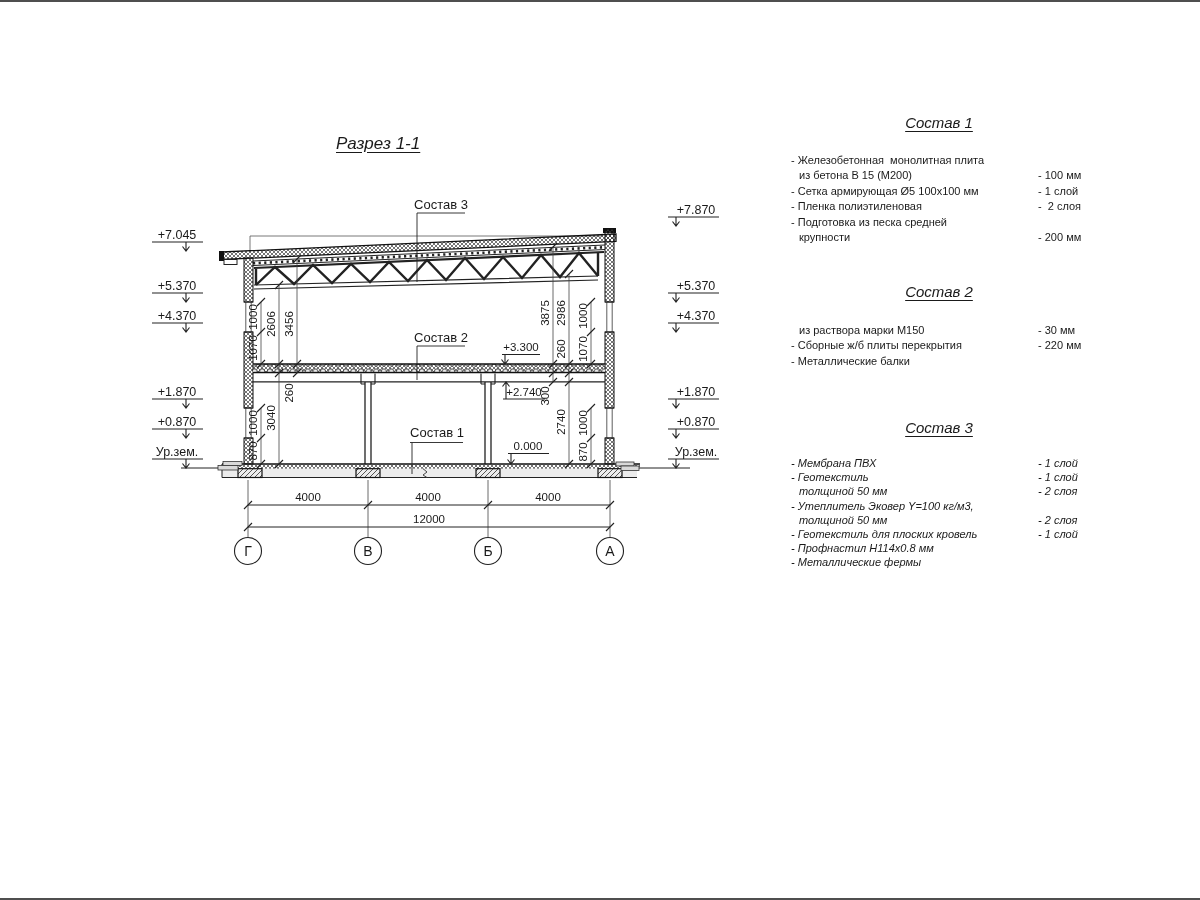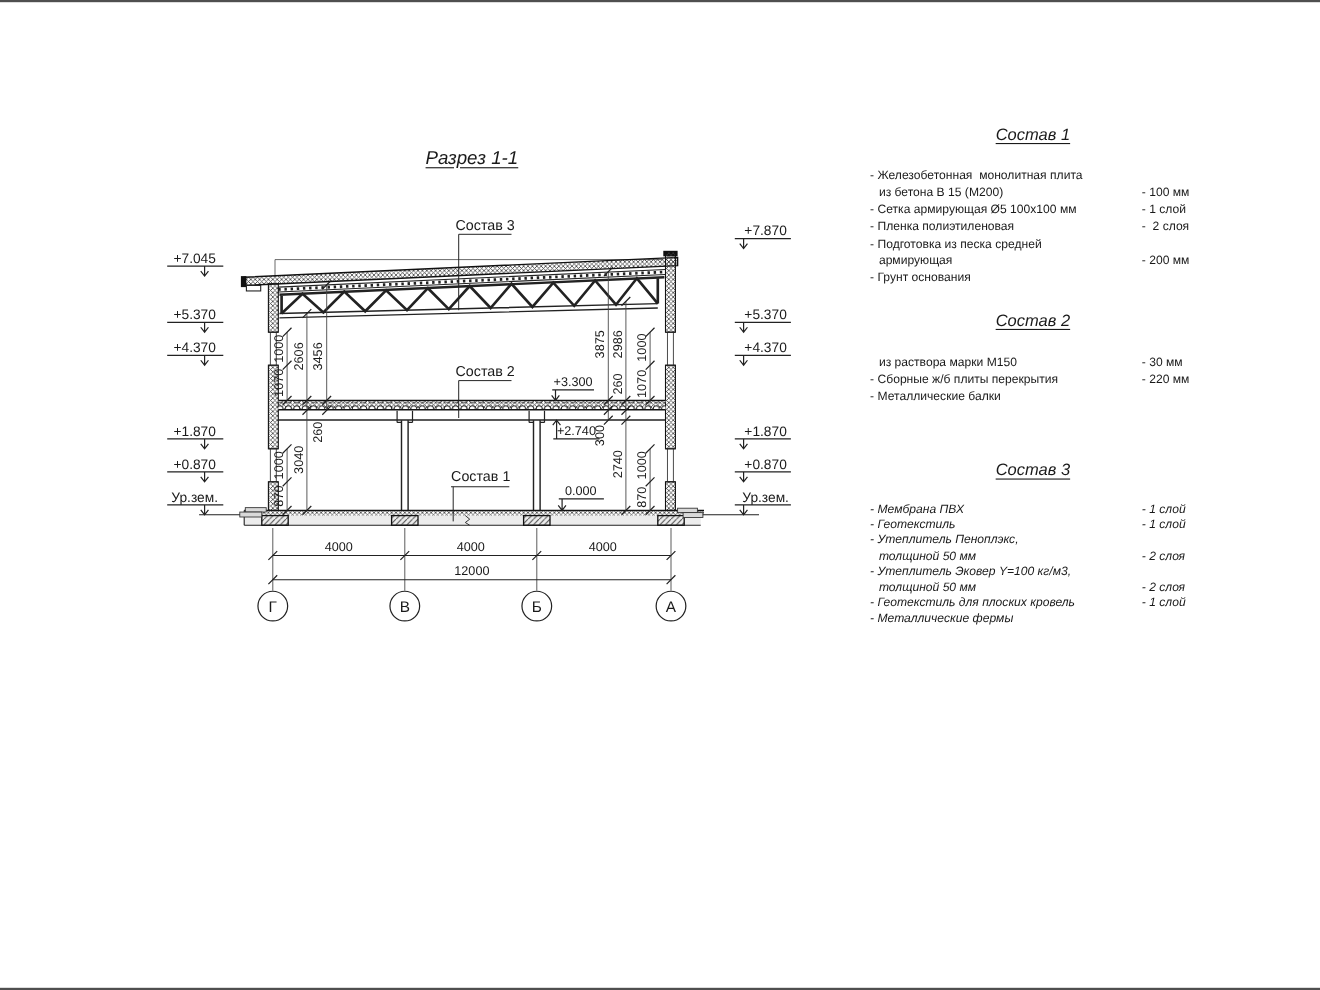--- a/index.html
+++ b/index.html
@@ -5,21 +5,21 @@
   html,body{margin:0;padding:0;background:#fff;}
   .sheet{position:relative;width:1200px;height:900px;background:#fff;overflow:hidden;
          border-top:2px solid #4f4f4f;border-bottom:2px solid #4f4f4f;box-sizing:border-box;
          font-family:"Liberation Sans",sans-serif;color:#1a1a1a;}
   svg{position:absolute;left:0;top:0;font-family:"Liberation Sans",sans-serif;}
   svg text{fill:#1a1a1a;}
   .t11{font-size:11.5px;}
   .t12{font-size:12.5px;}
   .t13{font-size:13px;}
   .tAxis{font-size:14px;}
-  .drawing-title{position:absolute;left:349px;top:132px;width:160px;text-align:center;
+  .drawing-title{position:absolute;left:336px;top:132px;width:160px;
     font-size:17px;font-style:italic;text-decoration:underline;text-underline-offset:3px;}
   .comp-sec{position:absolute;left:791px;width:318px;}
   .comp-header{font-style:italic;font-size:15px;text-align:center;padding-right:22px;
     height:18px;line-height:18px;}
   .comp-header span{text-decoration:underline;text-underline-offset:3px;}
   .comp-list{position:absolute;left:0;right:0;}
   .comp-row{position:relative;white-space:pre;font-size:11px;height:15.4px;line-height:15.4px;}
   .sec3 .comp-row{height:14.2px;line-height:14.2px;font-style:italic;}
   .comp-row .ind{padding-left:8px;}
   .comp-row .v{position:absolute;left:247px;top:0;white-space:pre;text-align:right;}
@@ -208,39 +208,38 @@
   </svg>
 
   <div class="comp-sec" id="sec0" style="top:112px">
     <div class="comp-header"><span>Состав 1</span></div>
     <div class="comp-list">
         <div class="comp-row"><span class="t">- Железобетонная  монолитная плита</span><span class="v"></span></div>
         <div class="comp-row"><span class="t ind">из бетона В 15 (М200)</span><span class="v">- 100 мм</span></div>
         <div class="comp-row"><span class="t">- Сетка армирующая Ø5 100х100 мм</span><span class="v">- 1 слой</span></div>
         <div class="comp-row"><span class="t">- Пленка полиэтиленовая</span><span class="v">-  2 слоя</span></div>
         <div class="comp-row"><span class="t">- Подготовка из песка средней</span><span class="v"></span></div>
-        <div class="comp-row"><span class="t ind">армирующая</span><span class="v">- 200 мм</span></div>
-        <div class="comp-row"><span class="t">- Грунт основания</span><span class="v"></span></div>
+        <div class="comp-row"><span class="t ind">крупности</span><span class="v">- 200 мм</span></div>
       </div>
   </div>
   <div class="comp-sec" id="sec1" style="top:281px">
     <div class="comp-header"><span>Состав 2</span></div>
     <div class="comp-list">
         <div class="comp-row"><span class="t ind">из раствора марки М150</span><span class="v">- 30 мм</span></div>
         <div class="comp-row"><span class="t">- Сборные ж/б плиты перекрытия</span><span class="v">- 220 мм</span></div>
         <div class="comp-row"><span class="t">- Металлические балки</span><span class="v"></span></div>
       </div>
   </div>
   <div class="comp-sec sec3" id="sec2" style="top:417px">
     <div class="comp-header"><span>Состав 3</span></div>
     <div class="comp-list">
         <div class="comp-row"><span class="t">- Мембрана ПВХ</span><span class="v">- 1 слой</span></div>
         <div class="comp-row"><span class="t">- Геотекстиль</span><span class="v">- 1 слой</span></div>
-        <div class="comp-row"><span class="t">- Утеплитель Пеноплэкс,</span><span class="v"></span></div>
         <div class="comp-row"><span class="t ind">толщиной 50 мм</span><span class="v">- 2 слоя</span></div>
         <div class="comp-row"><span class="t">- Утеплитель Эковер Y=100 кг/м3,</span><span class="v"></span></div>
         <div class="comp-row"><span class="t ind">толщиной 50 мм</span><span class="v">- 2 слоя</span></div>
         <div class="comp-row"><span class="t">- Геотекстиль для плоских кровель</span><span class="v">- 1 слой</span></div>
+        <div class="comp-row"><span class="t">- Профнастил Н114х0.8 мм</span><span class="v"></span></div>
         <div class="comp-row"><span class="t">- Металлические фермы</span><span class="v"></span></div>
       </div>
   </div>
 
 </div>
 
 </body></html>

